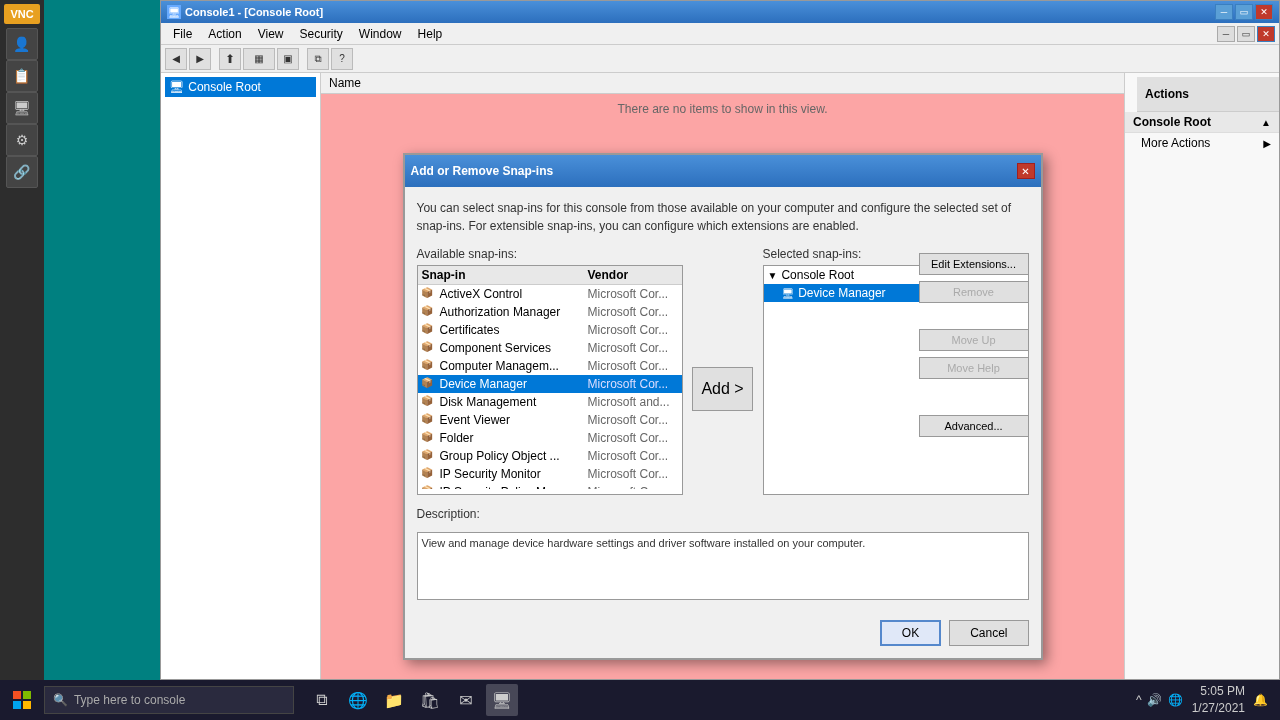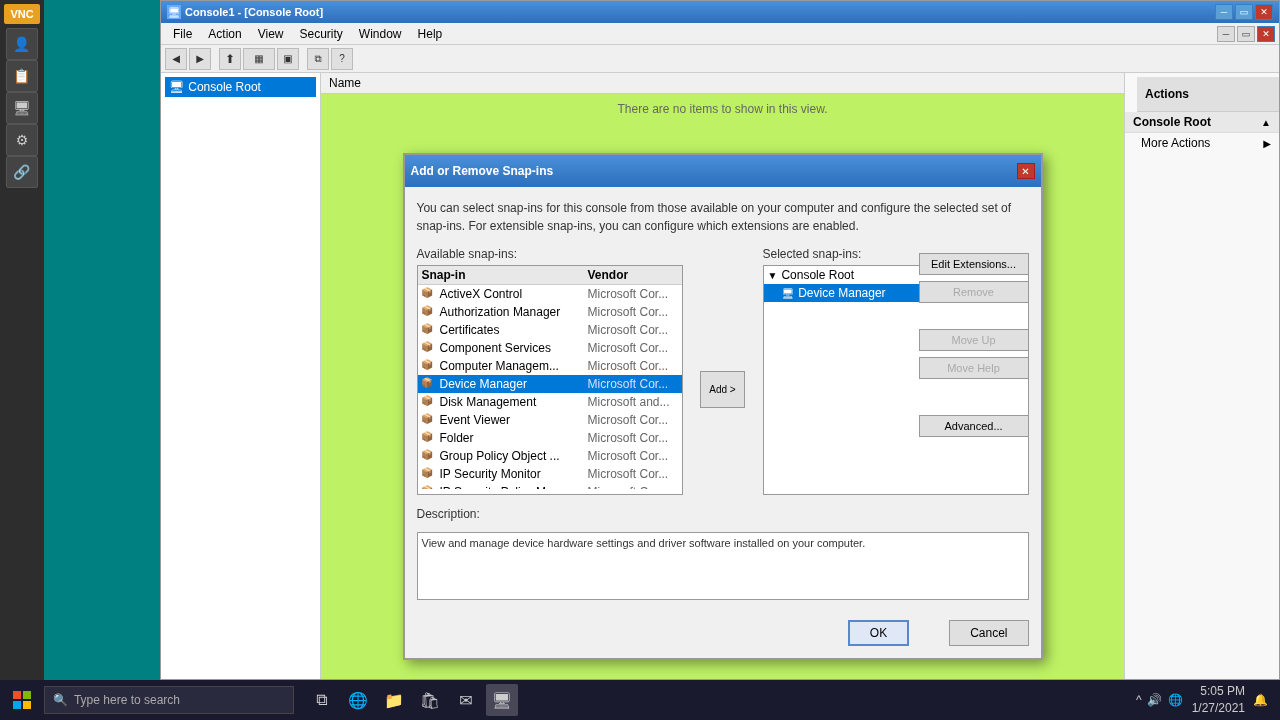--- a/index.html
+++ b/index.html
@@ -128,21 +128,21 @@
       padding: 3px 4px;
       cursor: pointer;
       gap: 4px;
     }
     .tree-item.selected { background: #0078d7; color: white; }
     .tree-icon { font-size: 12px; }
 
     
     .list-panel {
       flex: 1;
-      background: #bef264;
+      background: #fca5a5;
       position: relative;
     }
     .list-header {
       background: #f0f0f0;
       border-bottom: 1px solid #ccc;
       padding: 3px 8px;
       font-size: 12px;
     }
     .empty-message {
       padding: 8px;
@@ -281,21 +281,21 @@
       width: 60px;
       display: flex;
       align-items: center;
       justify-content: center;
     }
     .add-btn {
       padding: 12px 8px;
       background: #e0e0e0;
       border: 1px solid #999;
       cursor: pointer;
-      font-size: 10px;
+      font-size: 16px;
       white-space: nowrap;
       margin-top: 36px;
     }
 
     
     .selected-section { flex: 1; }
     .selected-list-container {
       border: 1px solid #999;
       background: white;
       height: 230px;
@@ -357,21 +357,20 @@
       gap: 8px;
       padding-top: 8px;
     }
     .dialog-btn {
       padding: 4px 20px;
       background: #e0e0e0;
       border: 1px solid #999;
       cursor: pointer;
       font-size: 12px;
       min-width: 60px;
-      margin-left: 32px;
     }
     .dialog-btn.default-btn { background: #e0e8f8; border: 2px solid #5588cc; }
 
     
     .taskbar {
       position: absolute;
       bottom: 0; left: 0; right: 0;
       height: 40px;
       background: #1a1a2e;
       display: flex;
@@ -629,21 +628,21 @@
     <svg width="20" height="20" viewBox="0 0 20 20">
       <rect x="1" y="1" width="8" height="8" fill="#f25022"></rect>
       <rect x="11" y="1" width="8" height="8" fill="#7fba00"></rect>
       <rect x="1" y="11" width="8" height="8" fill="#00a4ef"></rect>
       <rect x="11" y="11" width="8" height="8" fill="#ffb900"></rect>
     </svg>
   </div>
 
   <div class="search-bar">
     <span style="margin-right:6px;color:#aaa;">🔍</span>
-    <span style="color:#aaa;">Type here to search</span>
+    <span style="color:#aaa;">Type here to console</span>
   </div>
 
   <div class="taskbar-icons">
     <div class="taskbar-icon">⧉</div>
     <div class="taskbar-icon">🌐</div>
     <div class="taskbar-icon">📁</div>
     <div class="taskbar-icon">🛍</div>
     <div class="taskbar-icon">✉</div>
     <div class="taskbar-icon" style="background:rgba(255,255,255,0.2);">🖥</div>
   </div>

